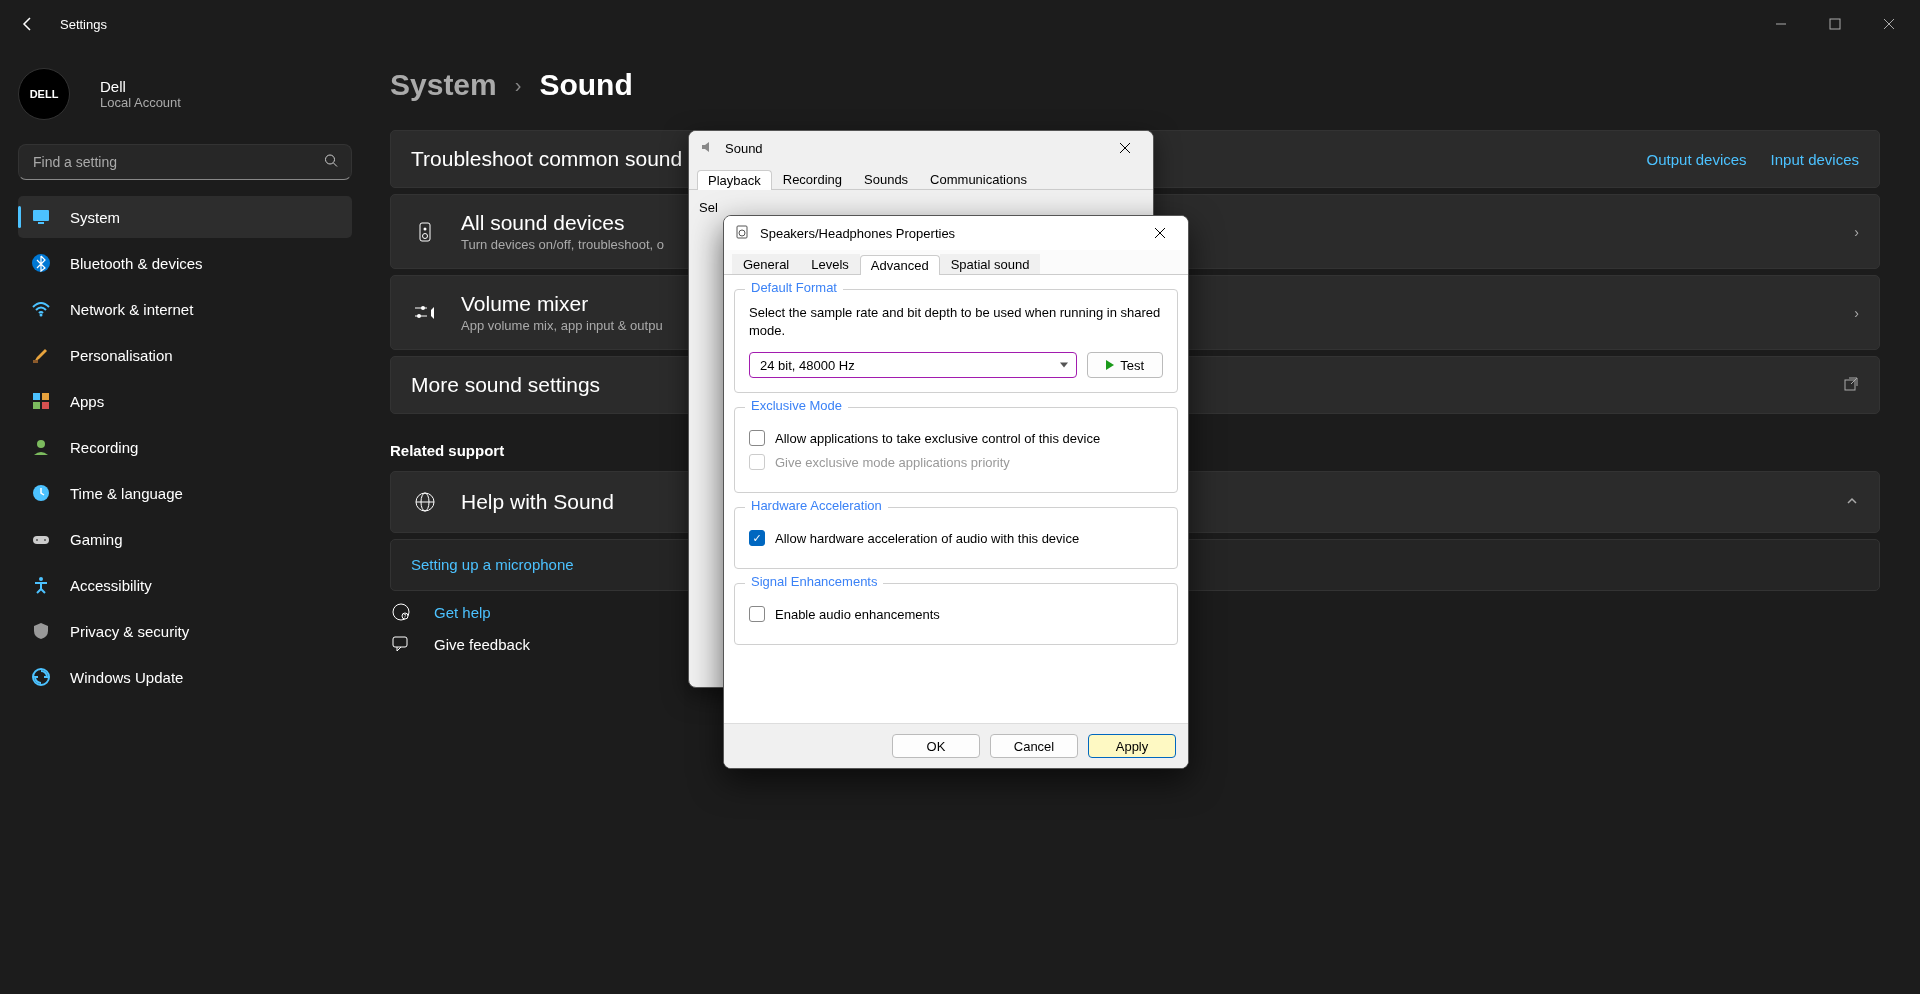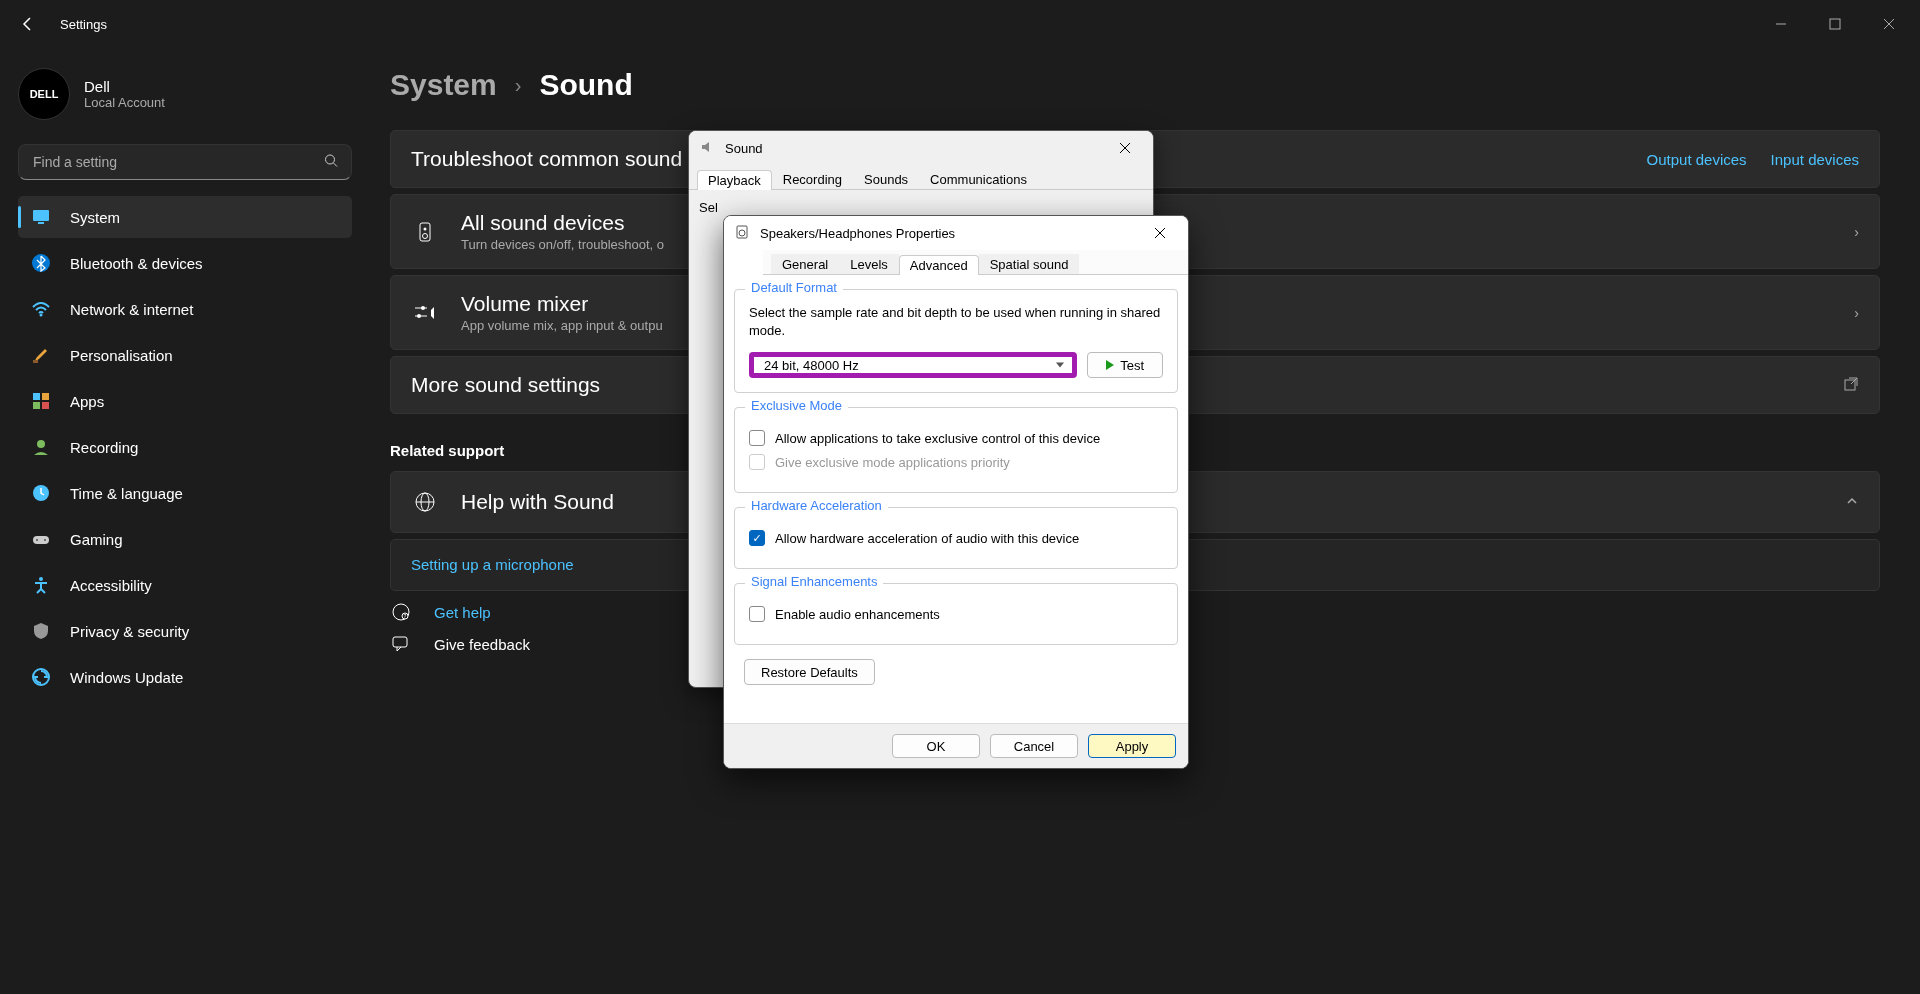--- a/index.html
+++ b/index.html
@@ -8,21 +8,21 @@
 
 .titlebar { height: 48px; display: flex; align-items: center; padding: 0 8px; }
 .titlebar .back { width: 40px; height: 40px; display: flex; align-items: center; justify-content: center; cursor: pointer; border-radius: 4px; }
 .titlebar .title { margin-left: 12px; font-size: 13px; color: #fff; }
 .titlebar .ctrls { margin-left: auto; display: flex; gap: 8px; }
 .titlebar .ctrl { width: 46px; height: 40px; display: flex; align-items: center; justify-content: center; cursor: pointer; color: #aaa; }
 
 
 .layout { display: flex; height: calc(100% - 48px); }
 .sidebar { width: 370px; padding: 20px 18px; display: flex; flex-direction: column; }
-.profile { display: flex; align-items: center; gap: 14px; margin-bottom: 24px; }
+.profile { display: flex; align-items: center; gap: 30px; margin-bottom: 24px; }
 .avatar { width: 52px; height: 52px; border-radius: 50%; background: #000; border: 1px solid #333; display: flex; align-items: center; justify-content: center; font-size: 11px; font-weight: bold; }
 .profile-name { font-size: 15px; color: #fff; }
 .profile-sub { font-size: 13px; color: #aaa; }
 .search-wrap { position: relative; margin-bottom: 16px; }
 .search { width: 100%; height: 36px; background: #272727; border: 1px solid #333; border-bottom: 1px solid #888; border-radius: 8px; padding: 0 40px 0 14px; color: #fff; font-size: 14px; }
 .search::placeholder { color: #aaa; }
 .search-icon { position: absolute; right: 14px; top: 50%; transform: translateY(-50%); color: #ccc; font-size: 14px; }
 .nav { display: flex; flex-direction: column; gap: 4px; }
 .nav-item { height: 42px; display: flex; align-items: center; gap: 18px; padding: 0 12px; border-radius: 5px; cursor: pointer; font-size: 15px; color: #fff; position: relative; }
 .nav-item.selected { background: #2d2d2d; }
@@ -56,27 +56,27 @@
 .dlg-hdr-ic { width: 18px; height: 18px; margin-right: 8px; }
 .dlg-hdr-title { font-size: 13px; color: #000; }
 .dlg-hdr-close { margin-left: auto; width: 36px; height: 28px; display: flex; align-items: center; justify-content: center; cursor: pointer; color: #000; font-size: 14px; }
 .tab-strip { display: flex; padding: 4px 8px 0; background: #f0f0f0; border-bottom: 1px solid #ccc; }
 .tab { padding: 2px 10px; font-size: 13px; color: #000; cursor: pointer; border: 1px solid transparent; border-bottom: none; background: #f0f0f0; }
 .tab.active { background: #fff; border-color: #ccc; border-radius: 4px 4px 0 0; position: relative; top: 1px; }
 
 
 .dlg-props { position: absolute; left: 723px; top: 215px; width: 466px; height: 554px; background: #fff; border: 1px solid #555; border-radius: 8px; overflow: hidden; color: #000; box-shadow: 0 12px 32px rgba(0,0,0,0.6); }
 .dlg-props .dlg-hdr { background: #fff; }
-.dlg-props .tab-strip { background: #fbfbfb; margin-left: 39px; }
+.dlg-props .tab-strip { background: #fbfbfb; }
 .tab-body { padding: 14px 10px; background: #fff; height: calc(100% - 34px - 34px - 44px); overflow: auto; }
 .group { border: 1px solid #d0d0d0; border-radius: 4px; margin-bottom: 14px; padding: 14px; position: relative; }
 .group-label { position: absolute; top: -10px; left: 10px; background: #fff; padding: 0 6px; font-size: 13px; color: #3b82f6; }
 .group-desc { font-size: 13px; color: #000; margin-bottom: 12px; line-height: 1.4; }
 .row-flex { display: flex; gap: 10px; align-items: center; }
-.combo { flex: 1; height: 26px; border: 5px solid #a21caf; border-radius: 4px; padding: 0 28px 0 10px; font-size: 13px; background: #fff; position: relative; display: flex; align-items: center; cursor: pointer; }
+.combo { flex: 1; height: 26px; border: 1px solid #a21caf; border-radius: 4px; padding: 0 28px 0 10px; font-size: 13px; background: #fff; position: relative; display: flex; align-items: center; cursor: pointer; }
 .combo::after { content: ''; position: absolute; right: 8px; top: 50%; width: 0; height: 0; border-left: 4px solid transparent; border-right: 4px solid transparent; border-top: 5px solid #555; transform: translateY(-50%); }
 .btn-sm { height: 26px; padding: 0 18px; border: 1px solid #bbb; border-radius: 4px; background: #fdfdfd; font-size: 13px; cursor: pointer; display: flex; align-items: center; gap: 6px; }
 .play-tri { width: 0; height: 0; border-top: 5px solid transparent; border-bottom: 5px solid transparent; border-left: 8px solid #1a9a1a; }
 .chk-row { display: flex; align-items: center; gap: 10px; margin: 8px 0; font-size: 13px; }
 .chk { width: 16px; height: 16px; border: 1px solid #888; border-radius: 3px; background: #fff; cursor: pointer; display: flex; align-items: center; justify-content: center; }
 .chk.checked { background: #0067c0; border-color: #0067c0; color: #fff; font-size: 11px; }
 .chk.disabled { border-color: #ccc; }
 .chk-row.disabled { color: #999; }
 .btn-row { display: flex; justify-content: flex-end; gap: 10px; padding: 10px 12px; background: #f0f0f0; border-top: 1px solid #ddd; position: absolute; bottom: 0; left: 0; right: 0; }
 .btn { width: 88px; height: 24px; border: 1px solid #bbb; border-radius: 4px; background: #fdfdfd; font-size: 13px; cursor: pointer; display: flex; align-items: center; justify-content: center; }
@@ -430,23 +430,20 @@
     </div>
 
     <div class="group">
       <div class="group-label">Signal Enhancements</div>
       <div class="chk-row">
         <div class="chk"></div>
         <span>Enable audio enhancements</span>
       </div>
     </div>
 
-    <div class="restore-wrap">
-      <button class="btn-restore">Restore Defaults</button>
-    </div>
   </div>
 
   <div class="btn-row">
     <button class="btn">OK</button>
     <button class="btn">Cancel</button>
     <button class="btn primary">Apply</button>
   </div>
 </div>
 
 </body></html>

